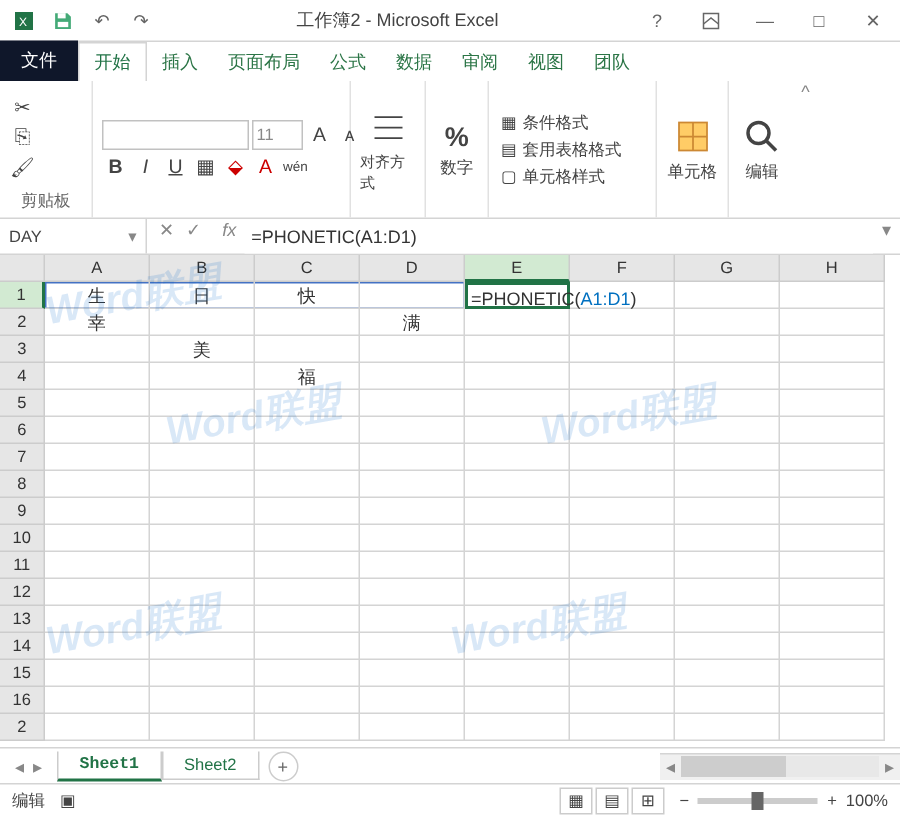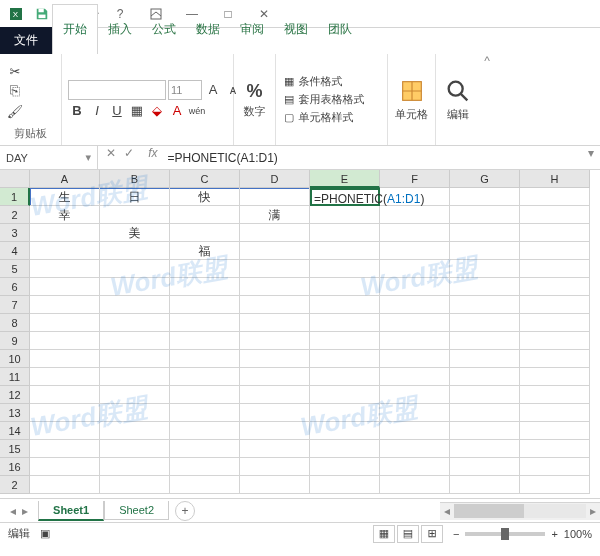--- a/index.html
+++ b/index.html
@@ -6,21 +6,21 @@
 body { background: #fff; width: 600px; height: 556px; overflow: hidden; font-size: 12px; }
 
 .titlebar { height: 28px; background: #fff; display: flex; align-items: center; padding: 0 4px; border-bottom: 1px solid #d4d4d4; }
 .titlebar .qat { display: flex; gap: 2px; align-items: center; }
 .titlebar .qat-btn { width: 24px; height: 22px; display: flex; align-items: center; justify-content: center; color: #666; }
 .titlebar .title { flex: 1; text-align: center; color: #444; font-size: 12px; }
 .titlebar .winbtns { display: flex; gap: 8px; }
 .titlebar .winbtn { width: 28px; height: 20px; display: flex; align-items: center; justify-content: center; color: #666; }
 
 .tabs { height: 26px; background: #fff; display: flex; align-items: flex-end; }
-.tab { padding: 16px 10px; color: #2b7546; cursor: pointer; font-size: 12px; }
+.tab { padding: 4px 10px; color: #2b7546; cursor: pointer; font-size: 12px; }
 .tab.file { background: #0f172a; color: #fff; padding: 5px 14px; }
 .tab.active { border: 1px solid #d4d4d4; border-bottom: none; background: #fff; color: #217346; }
 
 .ribbon { height: 92px; background: #fff; border-bottom: 1px solid #d4d4d4; display: flex; }
 .ribbon-group { border-right: 1px solid #e1e1e1; padding: 2px 6px; display: flex; flex-direction: column; }
 .ribbon-group .gbody { flex: 1; display: flex; align-items: center; gap: 4px; }
 .ribbon-group .glabel { text-align: center; color: #666; font-size: 11px; padding-bottom: 2px; }
 .rbtn-lg { width: 40px; height: 62px; display: flex; flex-direction: column; align-items: center; justify-content: center; gap: 2px; color: #444; font-size: 11px; }
 .rbtn-lg svg { width: 28px; height: 28px; }
 .font-controls { display: flex; flex-direction: column; gap: 2px; }
@@ -51,21 +51,21 @@
 .cell.editing { border: 2px solid #217346; text-align: left; overflow: visible; white-space: nowrap; z-index: 10; background: #fff; }
 .range-box { position: absolute; border: 1px solid #4472C4; pointer-events: none; }
 .ref-range { color: #0070C0; }
 .scrollbar-h { height: 18px; background: #f0f0f0; border-top: 1px solid #d4d4d4; display: flex; align-items: center; }
 .scrollbar-h .track { flex: 1; height: 14px; background: #e8e8e8; position: relative; }
 .scrollbar-h .thumb { position: absolute; height: 14px; background: #cdcdcd; }
 
 .sheet-tabs { height: 24px; border-top: 1px solid #d4d4d4; display: flex; align-items: center; background: #fff; }
 .sheet-nav { display: flex; gap: 6px; padding: 0 10px; color: #888; }
 .sheet-tab { padding: 3px 14px; border: 1px solid #ccc; border-top: none; font-size: 11px; background: #fff; color: #217346; }
-.sheet-tab.active { border-bottom: 2px solid #217346; font-weight: bold; }
+.sheet-tab.active { border-bottom: 2px solid #217346; font-weight: bold; font-family: Liberation Mono, monospace; }
 .sheet-add { width: 20px; height: 20px; border-radius: 50%; border: 1px solid #ccc; display: flex; align-items: center; justify-content: center; margin-left: 6px; color: #666; }
 
 .statusbar { height: 22px; background: #fff; border-top: 1px solid #d4d4d4; display: flex; align-items: center; padding: 0 8px; font-size: 11px; color: #444; }
 .statusbar .spacer { flex: 1; }
 .view-btns { display: flex; gap: 2px; }
 .view-btn { width: 22px; height: 18px; border: 1px solid #ccc; display: flex; align-items: center; justify-content: center; }
 .zoom { display: flex; align-items: center; gap: 6px; margin-left: 10px; }
 .zoom-slider { width: 80px; height: 4px; background: #ccc; position: relative; }
 .zoom-thumb { position: absolute; width: 8px; height: 12px; background: #666; top: -4px; left: 36px; }
 
@@ -85,38 +85,40 @@
     <div class="qat-btn">
         <svg viewBox="0 0 24 24" width="14" height="14">
           <path fill="#4a7" d="M3 3h14l4 4v14H3z"></path>
           <rect x="6" y="3" width="9" height="6" fill="#fff"></rect>
           <rect x="6" y="13" width="12" height="6" fill="#fff"></rect>
         </svg>
       </div>
     <div class="qat-btn">↶</div>
     <div class="qat-btn">↷</div>
   </div>
+  <div class="title">工作簿2 - Microsoft Excel</div>
   <div class="winbtns">
     <div class="winbtn">?</div>
     <div class="winbtn">
         <svg width="14" height="14" viewBox="0 0 14 14">
           <rect x="2" y="2" width="10" height="10" fill="none" stroke="#666"></rect>
           <path d="M2 9l5-4 5 4" fill="none" stroke="#666"></path>
         </svg>
       </div>
     <div class="winbtn">—</div>
     <div class="winbtn">□</div>
     <div class="winbtn">✕</div>
   </div>
 </div>
 
 <div class="tabs">
   <div class="tab file">文件</div>
   <div class="tab active">开始</div>
   <div class="tab">插入</div>
+  <div class="tab">页面布局</div>
   <div class="tab">公式</div>
   <div class="tab">数据</div>
   <div class="tab">审阅</div>
   <div class="tab">视图</div>
   <div class="tab">团队</div>
 </div>
 
 <div class="ribbon">
   <div class="ribbon-group" style="width:62px">
     <div class="gbody">
@@ -150,20 +152,30 @@
             </div>
           <div class="mini-btn">▦</div>
           <div class="mini-btn" style="color:#c00">⬙</div>
           <div class="mini-btn" style="color:#c00">A</div>
           <div class="mini-btn" style="font-size:9px">wén</div>
         </div>
       </div>
     </div>
   </div>
 
+  <div class="ribbon-group" style="width:50px">
+    <div class="gbody">
+        <div class="rbtn-lg">
+          <svg viewBox="0 0 24 24">
+            <path stroke="#444" d="M4 6h16M4 12h16M4 18h16"></path>
+          </svg>
+          <span style="font-size:10px">对齐方式</span>
+        </div>
+      </div>
+  </div>
 
   <div class="ribbon-group" style="width:42px">
     <div class="gbody">
         <div class="rbtn-lg">
           <div style="font-size:18px;font-weight:bold">%</div>
           <span>数字</span>
         </div>
       </div>
   </div>
 

